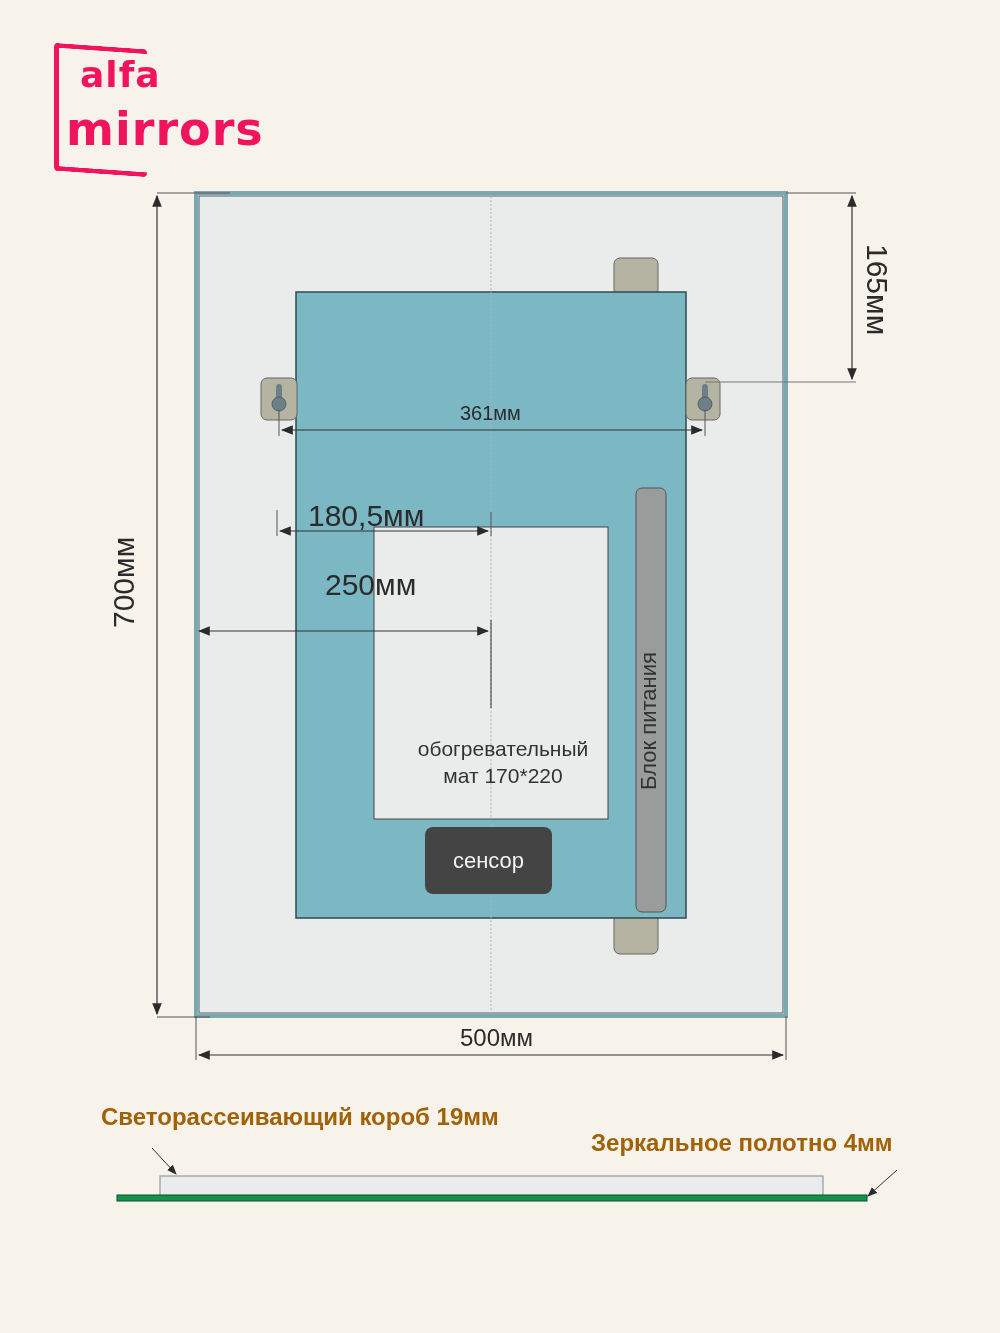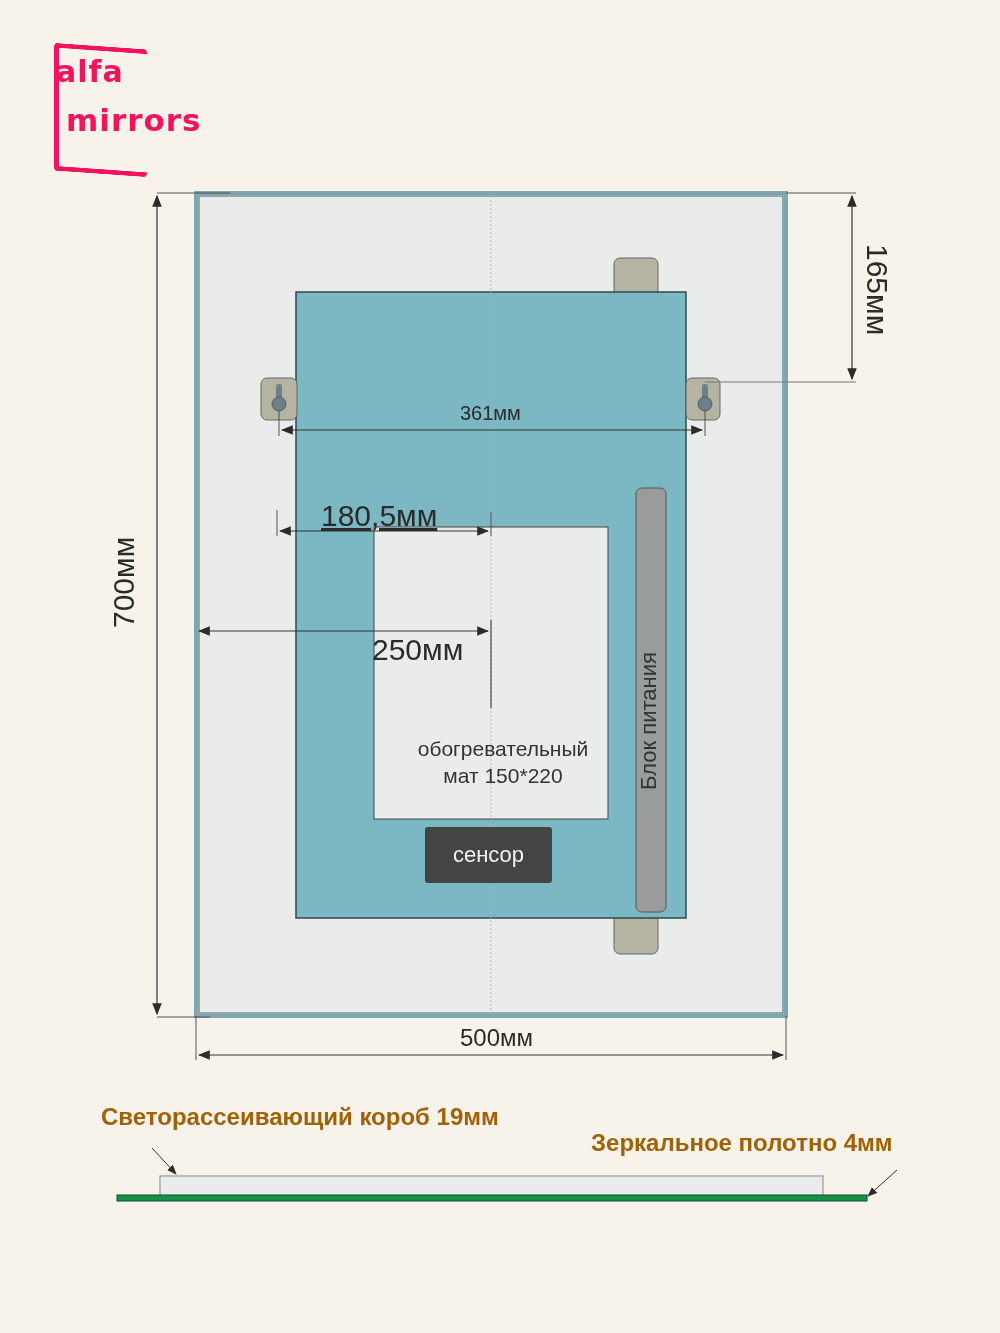--- a/index.html
+++ b/index.html
@@ -4,31 +4,31 @@
 <style>
   html, body { margin:0; padding:0; }
   body { width:1000px; height:1333px; background:#f7f2ea; position:relative; overflow:hidden;
          font-family:"Liberation Sans", "DejaVu Sans", sans-serif; color:#2b2b2b; }
   .logo { position:absolute; left:52px; top:42px; width:270px; height:130px; }
   .logo-frame { position:absolute; left:2px; top:4px; width:88px; height:118px;
                 border:5px solid #f0145f; border-right:none; border-radius:4px;
                 transform:skewY(4deg); }
   .logo-line1, .logo-line2 { position:absolute; font-weight:bold; color:#f0145f; letter-spacing:1px;
                 font-family:"DejaVu Sans", sans-serif; }
-  .logo-line1 { left:4px; top:12px; font-size:30px; }
-  .logo-line2 { left:14px; top:60px; font-size:31px; }
+  .logo-line1 { left:28px; top:12px; font-size:36px; }
+  .logo-line2 { left:14px; top:60px; font-size:46px; }
   svg.drawing { position:absolute; left:0; top:0; }
   .lbl { position:absolute; white-space:nowrap; }
   .dim { font-size:25px; color:#2b2b2b; }
   .dim-big { font-size:30px; }
   .vert { transform-origin:left top; }
   .heat-text { position:absolute; left:374px; top:735px; width:258px; text-align:center;
                font-size:21px; line-height:27px; color:#333; }
-  .sensor { position:absolute; left:425px; top:827px; width:127px; height:56px; background:#444;
-            border-radius:3px; color:#f2f2f2; font-size:22px; display:flex; align-items:center;
+  .sensor { position:absolute; left:425px; top:827px; width:127px; height:67px; background:#444;
+            border-radius:8px; color:#f2f2f2; font-size:22px; display:flex; align-items:center;
             justify-content:center; }
   .psu-text { position:absolute; left:636px; top:790px; font-size:22px; color:#333;
               transform:rotate(-90deg); transform-origin:left top; white-space:nowrap; }
   .bottom-label { position:absolute; font-weight:bold; font-size:24px; color:#a16207; white-space:nowrap; }
 </style>
 </head>
 <body>
 
 <div class="logo">
   <div class="logo-frame"></div>
@@ -98,26 +98,26 @@
   <rect x="160" y="1176" width="663" height="20" fill="#eaeceb" stroke="#999" stroke-width="1.2"></rect>
   <rect x="117" y="1195" width="750" height="6" fill="#14924a" stroke="#0b4f28" stroke-width="1"></rect>
   <line x1="152" y1="1148" x2="176" y2="1174" stroke="#333" stroke-width="1" marker-end="url(#arr)"></line>
   <line x1="897" y1="1170" x2="868" y2="1196" stroke="#333" stroke-width="1" marker-end="url(#arr)"></line>
 </svg>
 
 <div class="lbl dim dim-big vert" style="left:107px;top:628px;transform:rotate(-90deg);">700мм</div>
 <div class="lbl dim" style="left:460px;top:1024px;font-size:24px;">500мм</div>
 <div class="lbl dim dim-big" style="left:894px;top:244px;transform:rotate(90deg);transform-origin:left top;">165мм</div>
 <div class="lbl dim" style="left:460px;top:402px;font-size:20px;">361мм</div>
-<div class="lbl dim dim-big" style="left:321px;top:499px;text-decoration:underline;">180,5мм</div>
-<div class="lbl dim dim-big" style="left:325px;top:633px;margin-left:47px;">250мм</div>
+<div class="lbl dim dim-big" style="left:308px;top:499px;">180,5мм</div>
+<div class="lbl dim dim-big" style="left:325px;top:568px;">250мм</div>
 
 <div class="heat-text">
   <div>обогревательный</div>
-  <div>мат 150*220</div>
+  <div>мат 170*220</div>
 </div>
 <div class="sensor">
   <span>сенсор</span>
 </div>
 <div class="psu-text">Блок питания</div>
 
 <div class="bottom-label" style="left:101px;top:1103px;">Светорассеивающий короб 19мм</div>
 <div class="bottom-label" style="left:591px;top:1129px;text-align:right;">Зеркальное полотно 4мм</div>
 
 </body></html>

